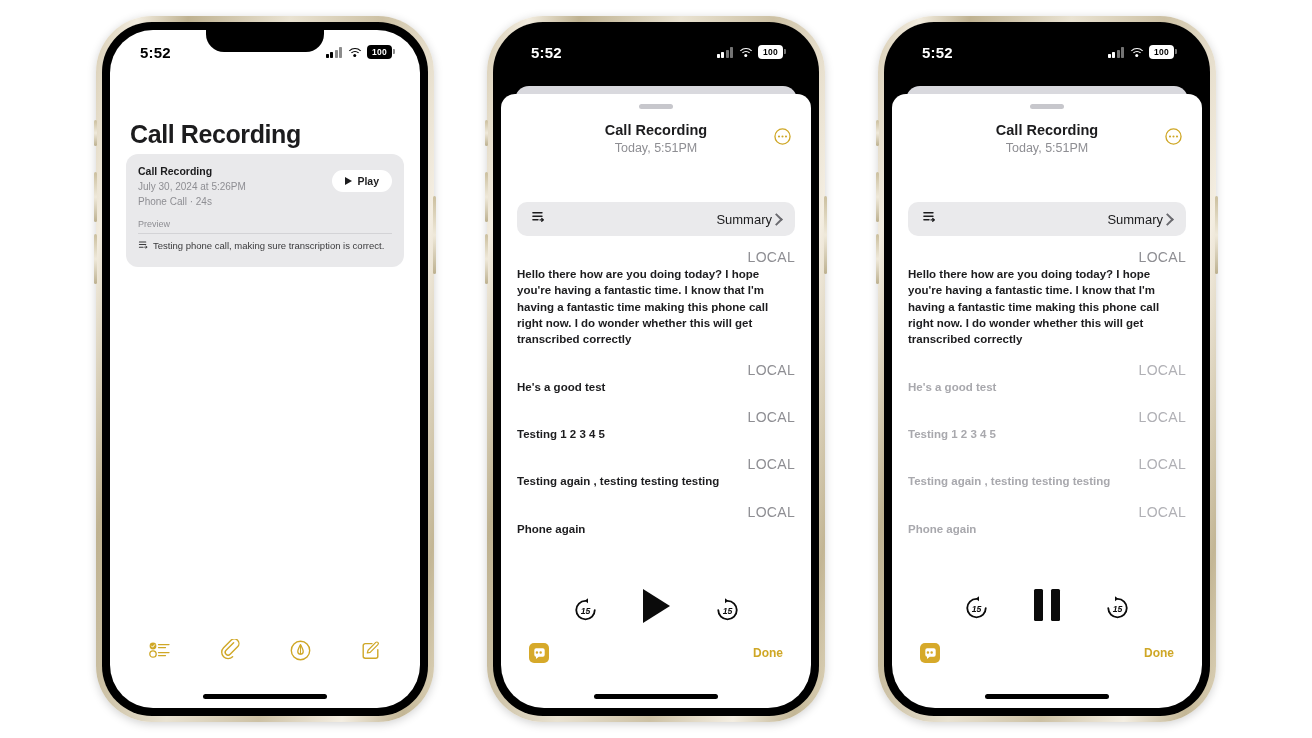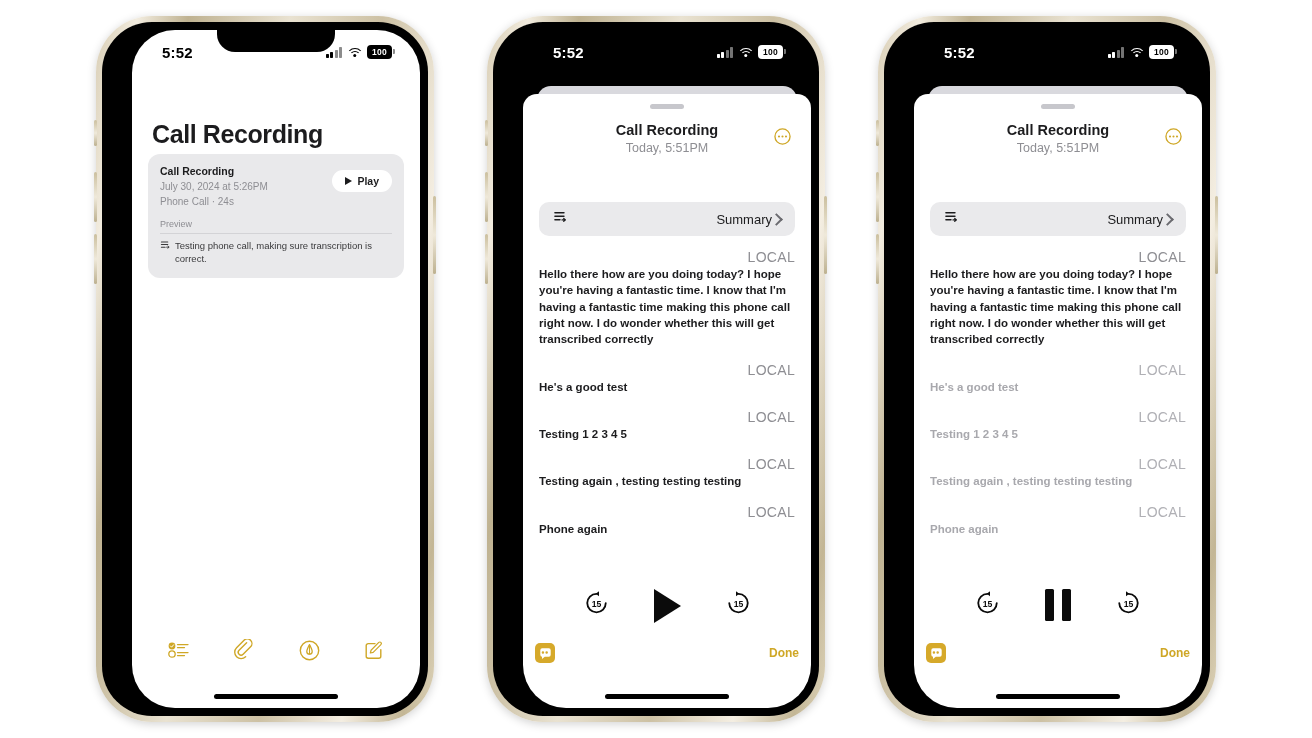--- a/index.html
+++ b/index.html
@@ -30,21 +30,20 @@
   .bezel{
     position:absolute;left:6px;top:6px;right:6px;bottom:6px;
     border-radius:50px;
     background:#000;
   }
   .screen{
     position:absolute;left:8px;top:8px;right:8px;bottom:8px;
     border-radius:43px;
     background:#fff;
     overflow:hidden;
-    margin-left:22px;
   }
   .screen.dark{background:#000;}
 
   
   .btn-side{position:absolute;background:linear-gradient(180deg,#cbbf9e,#efe9da,#bdb190);border-radius:2px;}
   .b-silent{left:-2px;top:104px;width:3px;height:26px;}
   .b-volup{left:-2px;top:156px;width:3px;height:50px;}
   .b-voldn{left:-2px;top:218px;width:3px;height:50px;}
   .b-power{right:-2px;top:180px;width:3px;height:78px;}
 
@@ -161,32 +160,32 @@
   .tr-txt{font-size:11.5px;font-weight:bold;color:#1c1c1e;line-height:1.42;}
   .tr-block.dim .tr-spk{color:#b0b0b5;}
   .tr-block.dim .tr-txt{color:#a8a8ad;}
 
   .timecode{
     position:absolute;left:0;right:0;top:450px;text-align:center;
     font-size:25px;font-weight:bold;color:#1c1c1e;letter-spacing:-.5px;
   }
   .controls{
     position:absolute;left:0;right:0;top:495px;
-    display:flex;align-items:flex-start;justify-content:center;gap:44px;
+    display:flex;align-items:flex-end;justify-content:center;gap:44px;font-style:italic;
   }
   .skip{position:relative;width:27px;height:27px;cursor:pointer;}
   .skip svg{display:block;}
   .bigplay{width:0;height:0;border-left:27px solid #0b0b0b;border-top:17px solid transparent;border-bottom:17px solid transparent;cursor:pointer;}
   .bigpause{display:flex;gap:8px;cursor:pointer;}
   .bigpause i{display:block;width:9px;height:32px;background:#0b0b0b;border-radius:1.5px;}
 
   .sheet-bottom{
     position:absolute;left:0;right:0;bottom:38px;height:34px;
     display:flex;align-items:center;justify-content:space-between;
-    padding:0 12px;box-sizing:border-box;
+    padding:0 28px;box-sizing:border-box;
   }
   .done-btn{font-size:12px;font-weight:bold;color:#cfa726;cursor:pointer;}
   .transcript-chip{
     width:20px;height:20px;border-radius:5px;background:#d6a92a;
     display:flex;align-items:center;justify-content:center;cursor:pointer;
   }
 </style>
 </head>
 <body>
 

